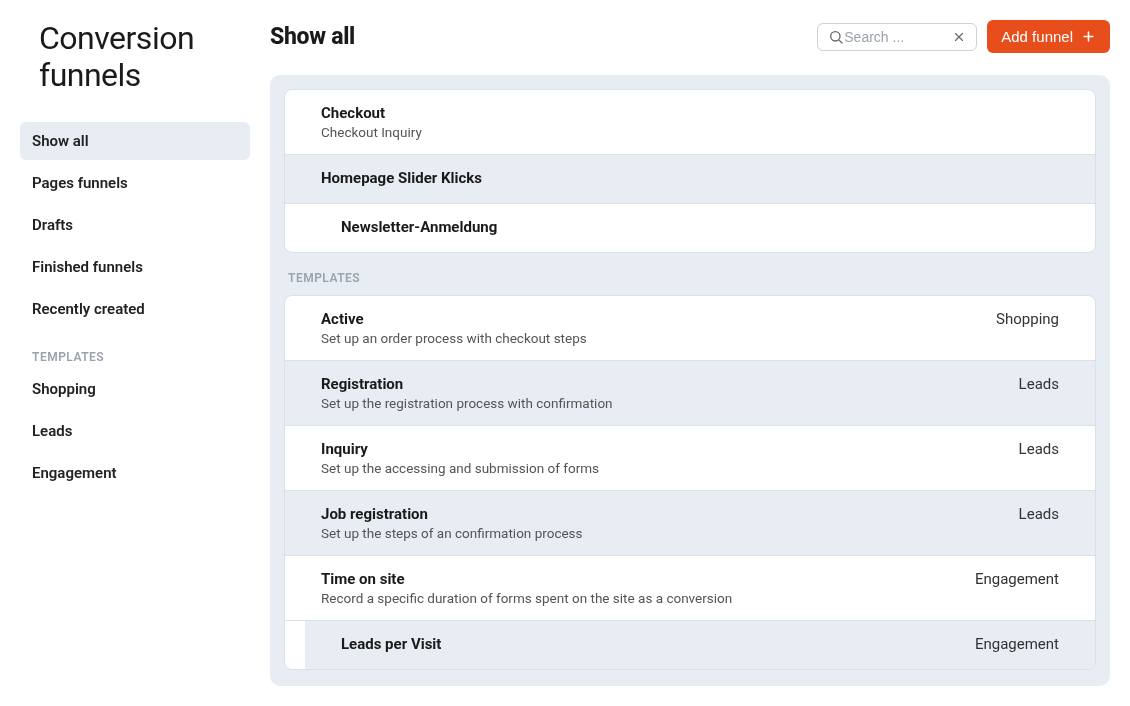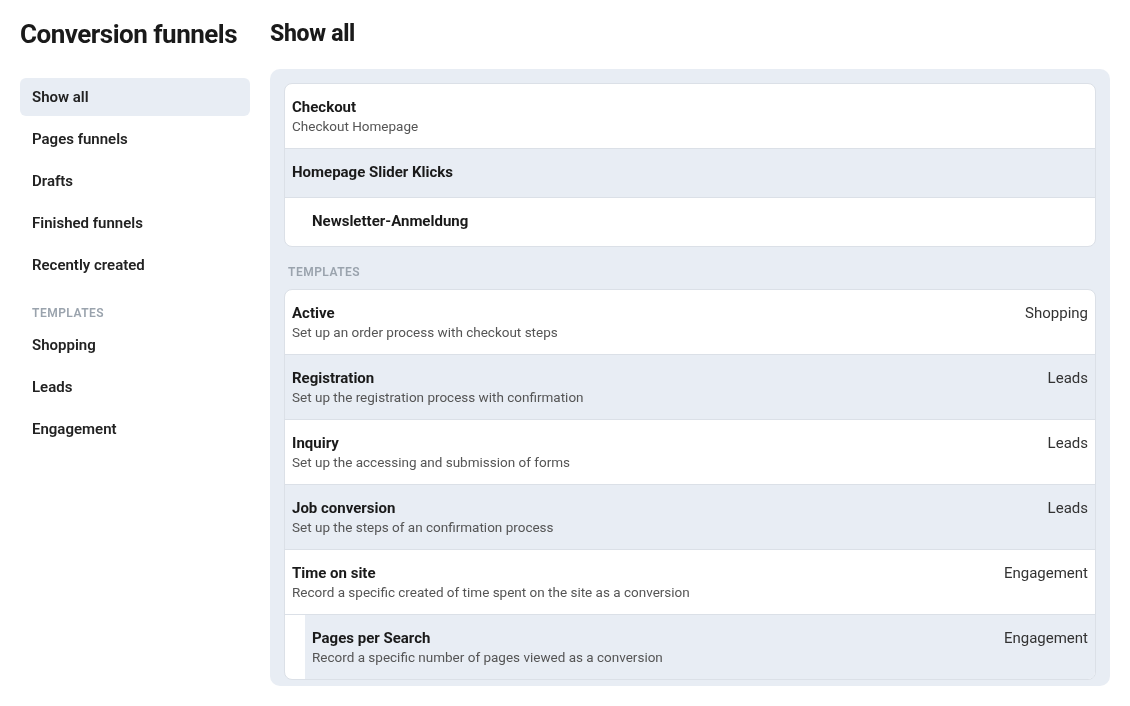--- a/index.html
+++ b/index.html
@@ -20,25 +20,26 @@
       width: 100%;
       height: 100%;
       padding: 20px;
     }
     .sidebar {
       width: 250px;
       padding-right: 20px;
       flex-shrink: 0;
     }
     .page-title {
-      font-size: 26px;
-      font-weight: 700;
+      font-size: 32px;
+      font-weight: 400;
       line-height: 1.15;
       margin-bottom: 28px;
       letter-spacing: -0.5px;
+      margin-left: 19px;
     }
     .nav-item {
       padding: 10px 12px;
       font-size: 15px;
       font-weight: 600;
       color: #222;
       border-radius: 6px;
       cursor: pointer;
       margin-bottom: 4px;
     }
@@ -122,21 +123,21 @@
       flex: 1;
       overflow: auto;
     }
     .list-group {
       border: 1px solid #dbe0e7;
       border-radius: 8px;
       overflow: hidden;
       background: #fff;
     }
     .list-row {
-      padding: 14px 7px;
+      padding: 14px 36px;
       border-bottom: 1px solid #dbe0e7;
       display: flex;
       justify-content: flex-end;
       align-items: flex-start;
       cursor: pointer;
     }
     .list-row:last-child {
       border-bottom: none;
       margin-left: 20px;
     }
@@ -190,29 +191,55 @@
 
       <div class="nav-item">Shopping</div>
       <div class="nav-item">Leads</div>
       <div class="nav-item">Engagement</div>
     </nav>
   </aside>
 
   <main class="main">
     <div class="header-row">
       <div class="header-title">Show all</div>
+      <div class="header-actions">
+        <div class="search-box">
+          <span class="icon">
+            <svg width="16" height="16" viewBox="0 0 24 24" fill="none" stroke="#666" stroke-width="2" stroke-linecap="round" stroke-linejoin="round">
+                <circle cx="11" cy="11" r="7"></circle>
+                <line x1="21" y1="21" x2="16.65" y2="16.65"></line>
+              </svg>
+          </span>
+          <input type="text" placeholder="Search ..." style="">
+          <span class="icon">
+            <svg width="14" height="14" viewBox="0 0 24 24" fill="none" stroke="#666" stroke-width="2" stroke-linecap="round">
+                <line x1="18" y1="6" x2="6" y2="18"></line>
+                <line x1="6" y1="6" x2="18" y2="18"></line>
+              </svg>
+          </span>
+        </div>
+        <button class="add-btn">
+          <span>Add funnel</span>
+          <span class="icon">
+            <svg width="15" height="15" viewBox="0 0 24 24" fill="none" stroke="#fff" stroke-width="2.5" stroke-linecap="round">
+                <line x1="12" y1="5" x2="12" y2="19"></line>
+                <line x1="5" y1="12" x2="19" y2="12"></line>
+              </svg>
+          </span>
+        </button>
+      </div>
     </div>
 
     <div class="content-panel">
 
       <div class="list-group">
         <div class="list-row">
           <div class="row-main">
             <div class="row-title">Checkout</div>
-            <div class="row-sub">Checkout Homepage</div>
+            <div class="row-sub">Checkout Inquiry</div>
           </div>
         </div>
         <div class="list-row">
           <div class="row-main">
             <div class="row-title">Homepage Slider Klicks</div>
             <div class="row-sub"></div>
           </div>
         </div>
         <div class="list-row">
           <div class="row-main">
@@ -241,36 +268,35 @@
         </div>
         <div class="list-row">
           <div class="row-main">
             <div class="row-title">Inquiry</div>
             <div class="row-sub">Set up the accessing and submission of forms</div>
           </div>
           <div class="row-tag">Leads</div>
         </div>
         <div class="list-row">
           <div class="row-main">
-            <div class="row-title">Job conversion</div>
+            <div class="row-title">Job registration</div>
             <div class="row-sub">Set up the steps of an confirmation process</div>
           </div>
           <div class="row-tag">Leads</div>
         </div>
         <div class="list-row">
           <div class="row-main">
             <div class="row-title">Time on site</div>
-            <div class="row-sub">Record a specific created of time spent on the site as a conversion</div>
+            <div class="row-sub">Record a specific duration of forms spent on the site as a conversion</div>
           </div>
           <div class="row-tag">Engagement</div>
         </div>
         <div class="list-row">
           <div class="row-main">
-            <div class="row-title">Pages per Search</div>
-            <div class="row-sub">Record a specific number of pages viewed as a conversion</div>
+            <div class="row-title">Leads per Visit</div>
           </div>
           <div class="row-tag">Engagement</div>
         </div>
       </div>
 
     </div>
   </main>
 </div>
 
 </body></html>

